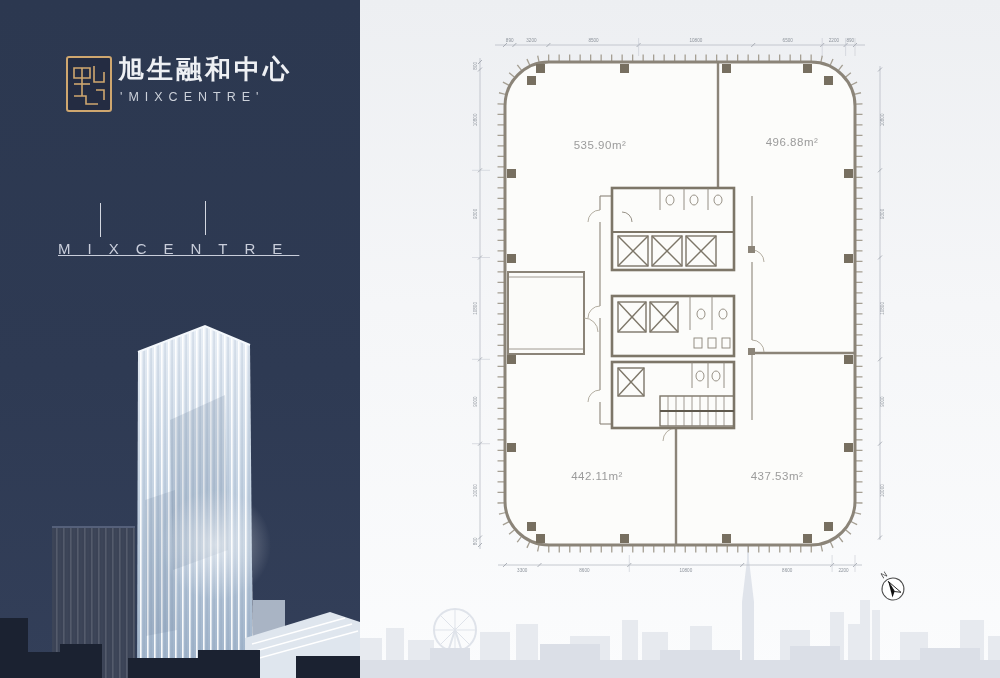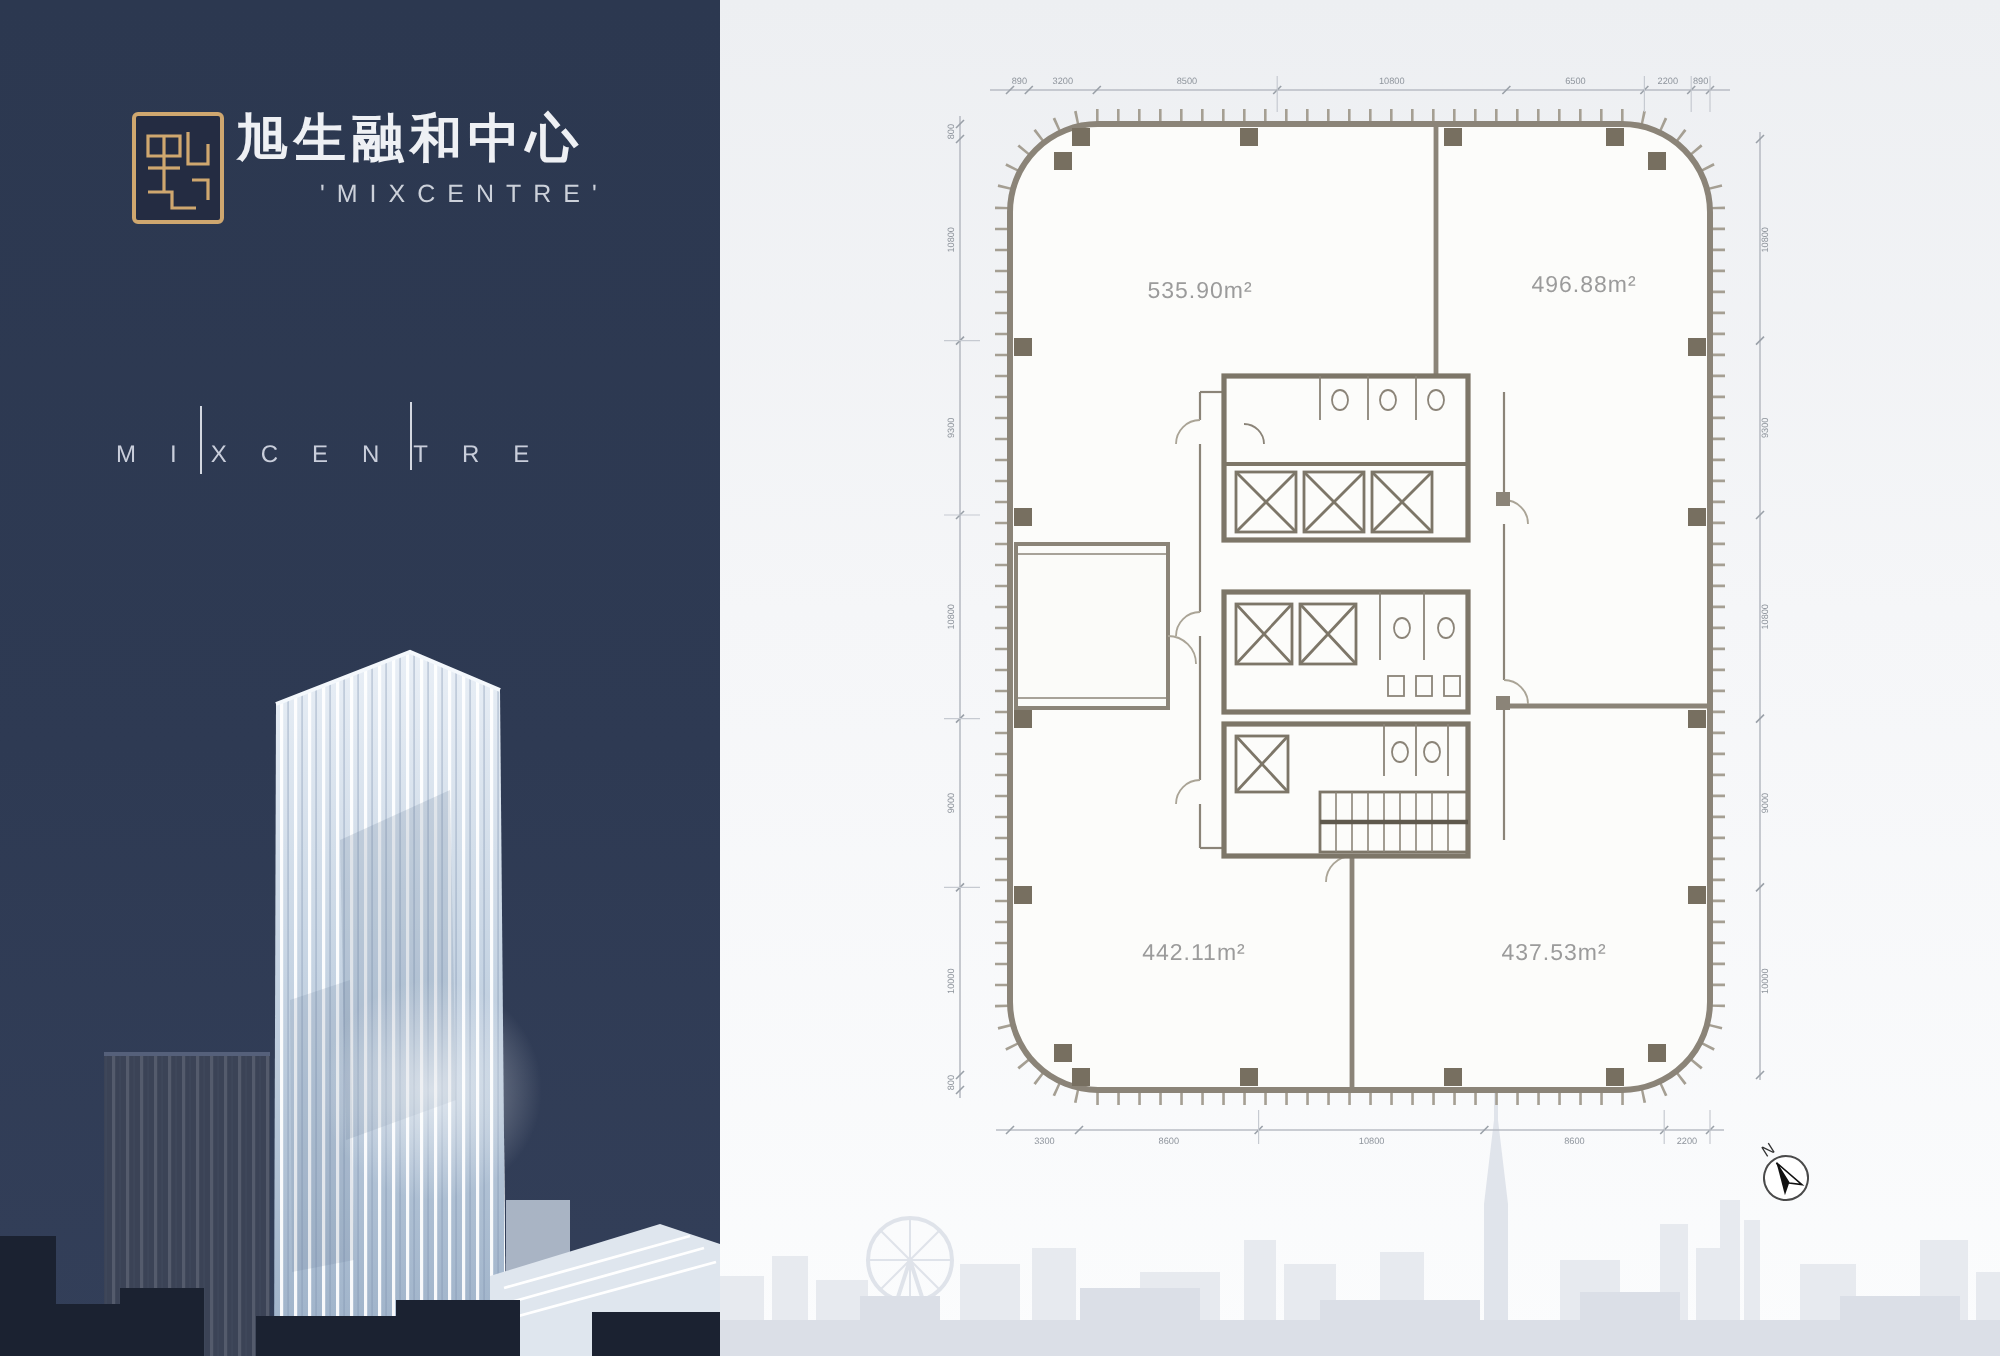--- a/index.html
+++ b/index.html
@@ -6,23 +6,23 @@
   .app{position:relative;width:1000px;height:678px;overflow:hidden;
        font-family:"Liberation Sans","DejaVu Sans",sans-serif;background:#fff;}
   
   .left-panel{position:absolute;left:0;top:0;width:360px;height:678px;
       background:linear-gradient(180deg,#2c3850 0%,#2e3a53 55%,#333f59 100%);padding-left:46px;}
   .brand{position:absolute;left:0;top:0;width:360px;height:150px;}
   .seal{position:absolute;left:66px;top:56px;width:46px;height:56px;}
   .title-cn{position:absolute;left:118px;top:52px;font-size:26px;font-weight:700;
       color:#eef0f4;letter-spacing:3px;white-space:nowrap;}
   .title-en{position:absolute;left:120px;top:90px;font-size:12.5px;color:#ccd1da;
-      letter-spacing:6px;white-space:nowrap;margin-left:40px;}
-  .wordmark{position:absolute;left:58px;top:220px;width:260px;font-size:12px;
-      color:#c9cedb;letter-spacing:17px;white-space:nowrap;}
+      letter-spacing:6px;white-space:nowrap;}
+  .wordmark{position:absolute;left:58px;top:240px;width:260px;font-size:15px;
+      color:#c9cedb;letter-spacing:17px;white-space:nowrap;text-decoration:underline;}
   .wm-bar{position:absolute;width:1px;height:34px;background:#d3d7e0;}
   .wm-bar.i{left:100px;top:203px;}
   .wm-bar.n{left:205px;top:201px;}
   .tower-svg{position:absolute;left:0;top:300px;width:360px;height:378px;}
   
   .right-panel{position:absolute;left:360px;top:0;width:640px;height:678px;
       background:linear-gradient(180deg,#edeff2 0%,#f5f6f8 45%,#fbfcfd 100%);}
   .skyline-svg{position:absolute;left:360px;top:540px;width:640px;height:138px;}
   .plan-svg{position:absolute;left:360px;top:0;width:640px;height:678px;}
   .caption{position:absolute;left:672px;top:598px;transform:translateX(-50%);

